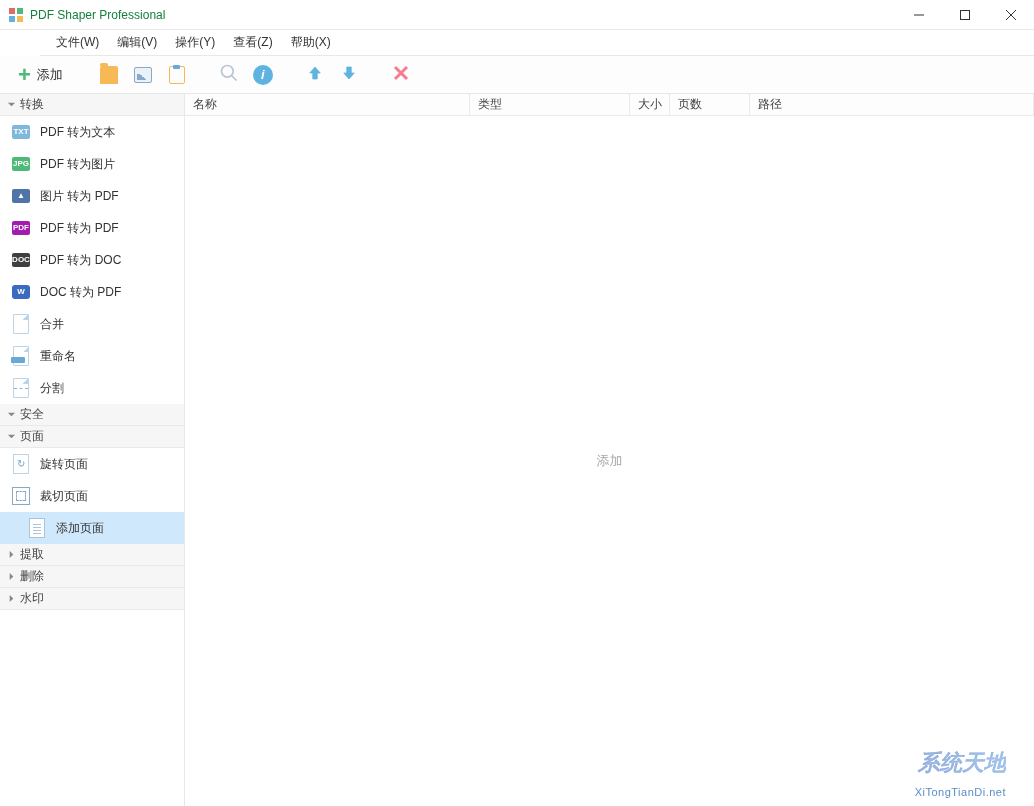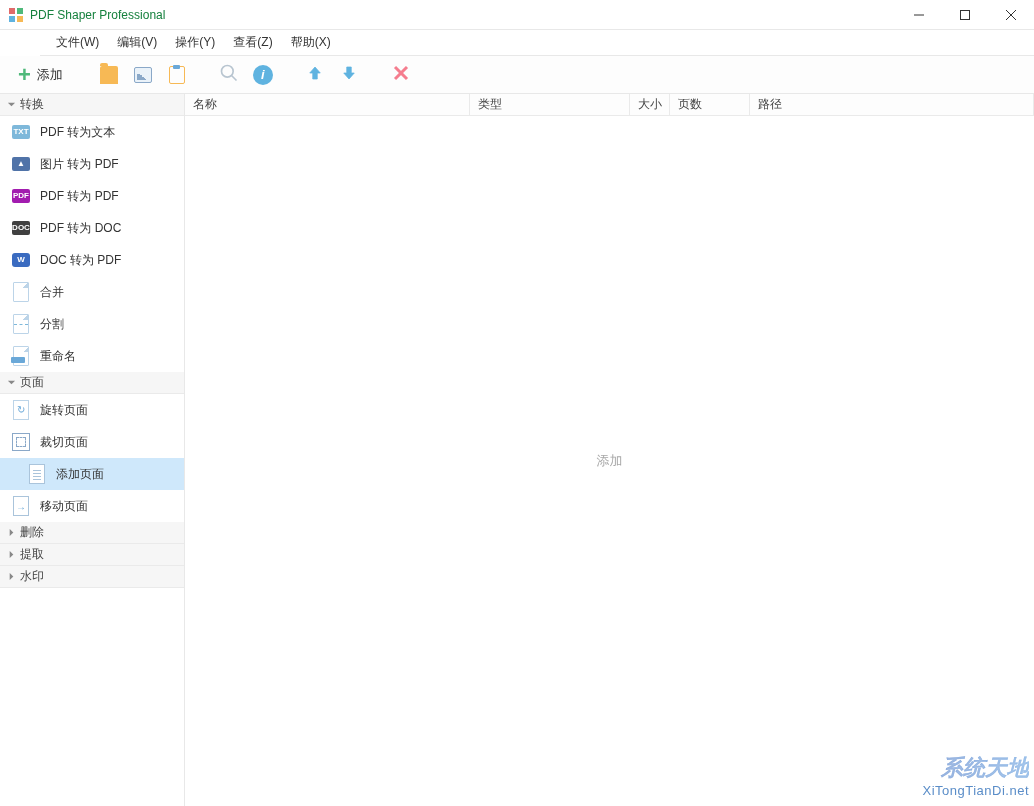--- a/index.html
+++ b/index.html
@@ -68,23 +68,23 @@
 .table-header { height: 22px; display: flex; align-items: center; border-bottom: 1px solid #eaeaea; background: #fdfdfd; font-size: 12px; color: #444; }
 .table-header .col { padding-left: 8px; border-right: 1px solid #eaeaea; height: 100%; display: flex; align-items: center; text-align: right; }
 .col-name { width: 285px; }
 .col-type { width: 160px; }
 .col-size { width: 40px; text-align: right; padding-right: 4px; }
 .col-pages { width: 80px; }
 .col-path { flex: 1; }
 .table-body { flex: 1; position: relative; }
 .placeholder { position: absolute; top: 50%; left: 50%; transform: translate(-50%, -50%); font-size: 13px; color: #a8a8a8; }
 
-.watermark { position: absolute; bottom: 8px; right: 5px; text-align: right; font-family: Arial, sans-serif; pointer-events: none; }
+.watermark { position: absolute; bottom: 8px; right: 28px; text-align: right; font-family: Arial, sans-serif; pointer-events: none; }
 .watermark .wm-main { font-size: 22px; font-weight: bold; font-style: italic; background: linear-gradient(to right, #3a6bc0, #4a8dd8); -webkit-background-clip: text; background-clip: text; color: transparent; text-shadow: 0 0 1px rgba(255,255,255,0.5); }
-.watermark .wm-sub { font-size: 13px; color: #5a8dc8; letter-spacing: 0.5px; }
+.watermark .wm-sub { font-size: 11px; color: #5a8dc8; letter-spacing: 0.5px; margin-top: 8px; }
 </style>
 </head>
 <body>
 
 <div class="titlebar">
   <span class="app-icon">
     <svg viewBox="0 0 16 16">
         <rect x="1" y="1" width="6" height="6" fill="#e06a6a"></rect>
         <rect x="9" y="1" width="6" height="6" fill="#4fb97a"></rect>
         <rect x="1" y="9" width="6" height="6" fill="#5fb3e0"></rect>
@@ -177,20 +177,26 @@
       <span>转换</span>
     </div>
     <div class="side-item">
       <span class="item-icon">
           <span class="badge txt">TXT</span>
         </span>
       <span>PDF 转为文本</span>
     </div>
     <div class="side-item">
       <span class="item-icon">
+          <span class="badge jpg">JPG</span>
+        </span>
+      <span>PDF 转为图片</span>
+    </div>
+    <div class="side-item">
+      <span class="item-icon">
           <span class="badge img">▲</span>
         </span>
       <span>图片 转为 PDF</span>
     </div>
     <div class="side-item">
       <span class="item-icon">
           <span class="badge pdf">PDF</span>
         </span>
       <span>PDF 转为 PDF</span>
     </div>
@@ -208,80 +214,82 @@
     </div>
 
     <div class="side-item">
       <span class="item-icon">
           <span class="doc-icon"></span>
         </span>
       <span>合并</span>
     </div>
     <div class="side-item">
       <span class="item-icon">
+          <span class="doc-icon tag"></span>
+        </span>
+      <span>重命名</span>
+    </div>
+    <div class="side-item">
+      <span class="item-icon">
           <span class="doc-icon dashed"></span>
         </span>
       <span>分割</span>
     </div>
-    <div class="side-item">
-      <span class="item-icon">
-          <span class="doc-icon tag"></span>
-        </span>
-      <span>重命名</span>
-    </div>
-
 
     <div class="side-header">
       <span class="chev">
           <svg viewBox="0 0 10 10">
             <path d="M1 3 L5 7 L9 3 Z"></path>
           </svg>
         </span>
+      <span>安全</span>
+    </div>
+
+    <div class="side-header">
+      <span class="chev">
+          <svg viewBox="0 0 10 10">
+            <path d="M1 3 L5 7 L9 3 Z"></path>
+          </svg>
+        </span>
       <span>页面</span>
     </div>
     <div class="side-item">
       <span class="item-icon">
           <span class="rotate-icon"></span>
         </span>
       <span>旋转页面</span>
     </div>
     <div class="side-item">
       <span class="item-icon">
           <span class="crop-icon"></span>
         </span>
       <span>裁切页面</span>
     </div>
     <div class="side-item selected">
       <span class="item-icon">
           <span class="addpage-icon"></span>
         </span>
       <span>添加页面</span>
     </div>
-    <div class="side-item">
-      <span class="item-icon">
-          <span class="movepage-icon"></span>
-        </span>
-      <span>移动页面</span>
-    </div>
 
     <div class="side-header">
       <span class="chev">
           <svg viewBox="0 0 10 10">
             <path d="M3 1 L7 5 L3 9 Z"></path>
           </svg>
         </span>
+      <span>提取</span>
+    </div>
+    <div class="side-header">
+      <span class="chev">
+          <svg viewBox="0 0 10 10">
+            <path d="M3 1 L7 5 L3 9 Z"></path>
+          </svg>
+        </span>
       <span>删除</span>
-    </div>
-    <div class="side-header">
-      <span class="chev">
-          <svg viewBox="0 0 10 10">
-            <path d="M3 1 L7 5 L3 9 Z"></path>
-          </svg>
-        </span>
-      <span>提取</span>
     </div>
     <div class="side-header">
       <span class="chev">
           <svg viewBox="0 0 10 10">
             <path d="M3 1 L7 5 L3 9 Z"></path>
           </svg>
         </span>
       <span>水印</span>
     </div>
   </div>

